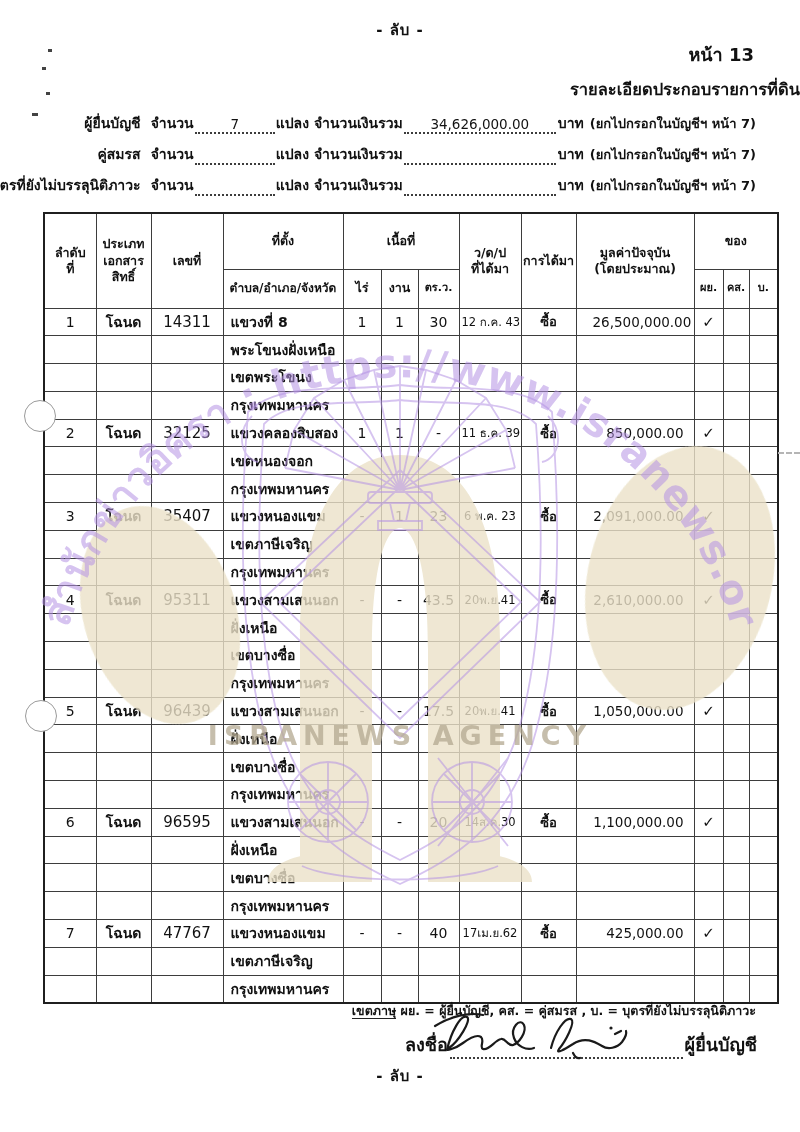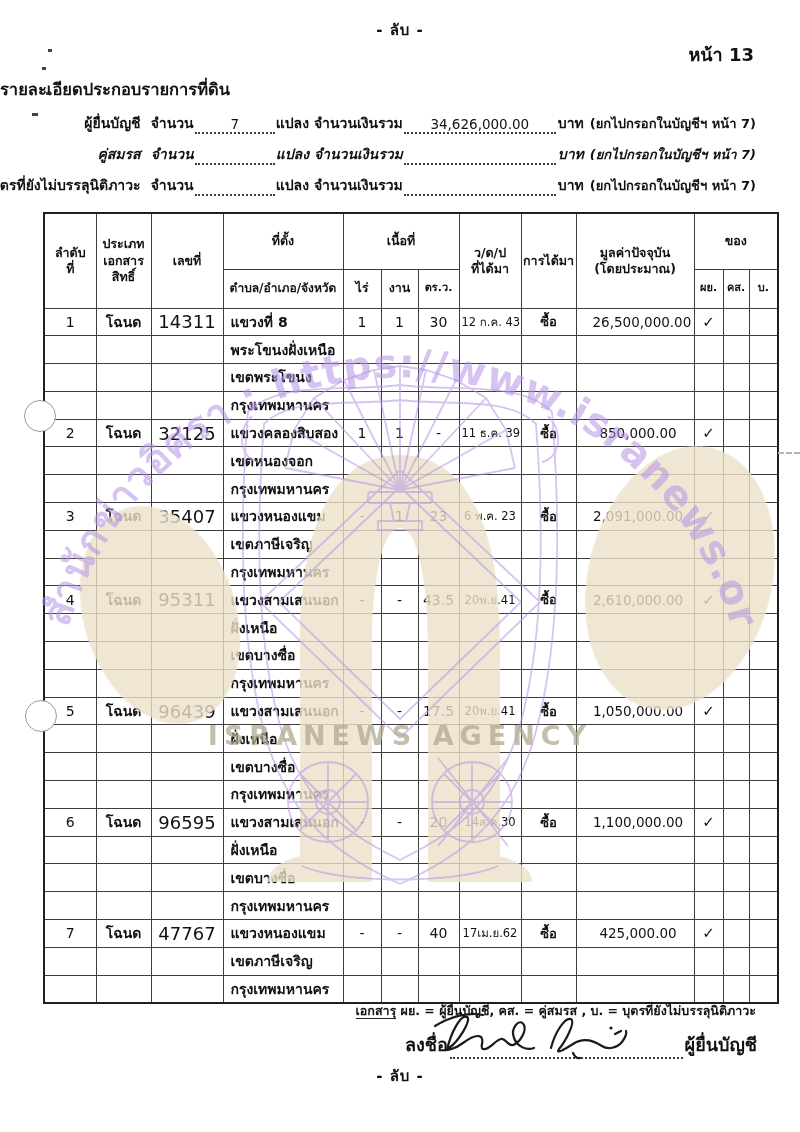--- a/index.html
+++ b/index.html
@@ -6,43 +6,43 @@
   body{
     width:800px;height:1132px;position:relative;background:#ffffff;
     font-family:"DejaVu Sans","Liberation Sans",sans-serif;color:#111;
     overflow:hidden;
   }
   .abs{position:absolute;}
   .secret{font-weight:bold;font-size:15px;letter-spacing:1px;}
   #secret-top{top:18px;left:0;width:100%;text-align:center;}
   #secret-bottom{top:1064px;left:0;width:100%;text-align:center;}
   #page-number{top:40px;right:46px;font-size:18px;font-weight:bold;}
-  #doc-title{top:76px;left:0;width:100%;text-align:left;font-size:16.5px;font-weight:bold;}
+  #doc-title{top:76px;left:0;width:100%;text-align:right;font-size:16.5px;font-weight:bold;}
   .sumrow{position:absolute;right:44px;white-space:nowrap;font-size:14px;display:flex;align-items:flex-end;}
   .sumrow .lbl{font-weight:bold;}
   .dotbox{display:inline-block;border-bottom:2px dotted #3c3c3c;text-align:center;font-size:13.5px;line-height:15px;margin:0 1px;}
   .dot-count{width:80px;}
   .dot-amount{width:152px;}
   .sumnote{font-size:13px;margin-left:6px;font-weight:bold;}
   .baht{font-weight:bold;margin-left:1px;}
   .midlbl{font-weight:bold;}
 
   
   #land-table{position:absolute;left:43px;top:212px;border-collapse:collapse;table-layout:fixed;
     width:734px;border:2px solid #1f1f1f;}
   #land-table th,#land-table td{border:1px solid #3d3d3d;overflow:hidden;white-space:nowrap;}
   #land-table thead th{font-size:12.5px;font-weight:bold;text-align:center;vertical-align:middle;line-height:1.3;padding:2px 1px;}
   #land-table tbody tr{height:27.8px;}
   #land-table td{font-size:14px;padding:0 2px;text-align:center;vertical-align:middle;}
   #land-table td.c1{font-weight:bold;}
-  #land-table td.c2{font-size:18px;}
+  #land-table td.c2{font-size:15px;}
   #land-table td.c3{text-align:left;padding-left:7px;font-weight:bold;}
   #land-table td.c7{font-size:11.5px;}
   #land-table td.c8{font-weight:bold;font-size:13px;}
-  #land-table td.c9{padding-right:10px;font-size:13.5px;padding-left:16px;}
+  #land-table td.c9{text-align:right;padding-right:10px;font-size:13.5px;padding-left:16px;}
   #land-table td.c10,#land-table td.c11,#land-table td.c12{font-size:15px;}
   tr.hA{height:56px;} tr.hB{height:39px;}
   .thline{display:block;}
 
   
   #watermark{position:absolute;left:0;top:0;width:800px;height:1132px;pointer-events:none;z-index:6;}
 
   
   .punch{position:absolute;width:30px;height:30px;border-radius:50%;background:#fff;border:1.5px solid #9a9a9a;z-index:30;}
   #punch-1{left:24px;top:400px;}
@@ -73,21 +73,21 @@
 
 <div class="sumrow" style="top:112px;">
   <span class="lbl">ผู้ยื่นบัญชี</span>
   <span class="midlbl" style="margin-left:10px;">จำนวน</span>
   <span class="dotbox dot-count">7</span>
   <span class="midlbl">แปลง จำนวนเงินรวม</span>
   <span class="dotbox dot-amount">34,626,000.00</span>
   <span class="baht">บาท</span>
   <span class="sumnote">(ยกไปกรอกในบัญชีฯ หน้า 7)</span>
 </div>
-<div class="sumrow" style="top:143px;font-style:italic;">
+<div class="sumrow" style="top:143px;">
   <span class="lbl">คู่สมรส</span>
   <span class="midlbl" style="margin-left:10px;">จำนวน</span>
   <span class="dotbox dot-count"></span>
   <span class="midlbl">แปลง จำนวนเงินรวม</span>
   <span class="dotbox dot-amount"></span>
   <span class="baht">บาท</span>
   <span class="sumnote">(ยกไปกรอกในบัญชีฯ หน้า 7)</span>
 </div>
 <div class="sumrow" style="top:174px;">
   <span class="lbl">บุตรที่ยังไม่บรรลุนิติภาวะ</span>
@@ -573,21 +573,21 @@
     <textPath href="#wm-arc" startOffset="12">สำนักข่าวอิศรา : https://www.isranews.org</textPath>
   </text>
 
   <text x="400" y="745" text-anchor="middle" font-size="27" font-weight="bold" letter-spacing="6" opacity="0.75" fill="#b3a890">ISRANEWS AGENCY</text>
 </svg>
 
 <div id="punch-1" class="punch"></div>
 <div id="punch-2" class="punch"></div>
 
 <div id="footer-note">
-  <span class="ul">เอกสารุ</span><span> ผย. = ผู้ยื่นบัญชี, คส. = คู่สมรส , บ. = บุตรที่ยังไม่บรรลุนิติภาวะ</span>
+  <span class="ul">เขตภาษุ</span><span> ผย. = ผู้ยื่นบัญชี, คส. = คู่สมรส , บ. = บุตรที่ยังไม่บรรลุนิติภาวะ</span>
 </div>
 <div id="sign-row">
   <span>ลงชื่อ</span>
   <span id="sign-dots"></span>
   <span>ผู้ยื่นบัญชี</span>
 </div>
 <svg id="signature-svg" width="230" height="60" viewBox="0 0 230 60">
   <g fill="none" stroke="#1a1a1a" stroke-width="2.2" stroke-linecap="round">
     <path d="M22,46 C26,28 36,10 42,13 C47,16 33,38 24,44 C18,48 30,45 38,39 C46,33 52,30 56,33 C60,37 54,43 58,45 C64,47 70,36 76,35 C81,34 82,42 88,41"></path>
     <path d="M10,22 C26,12 44,8 58,11"></path>

